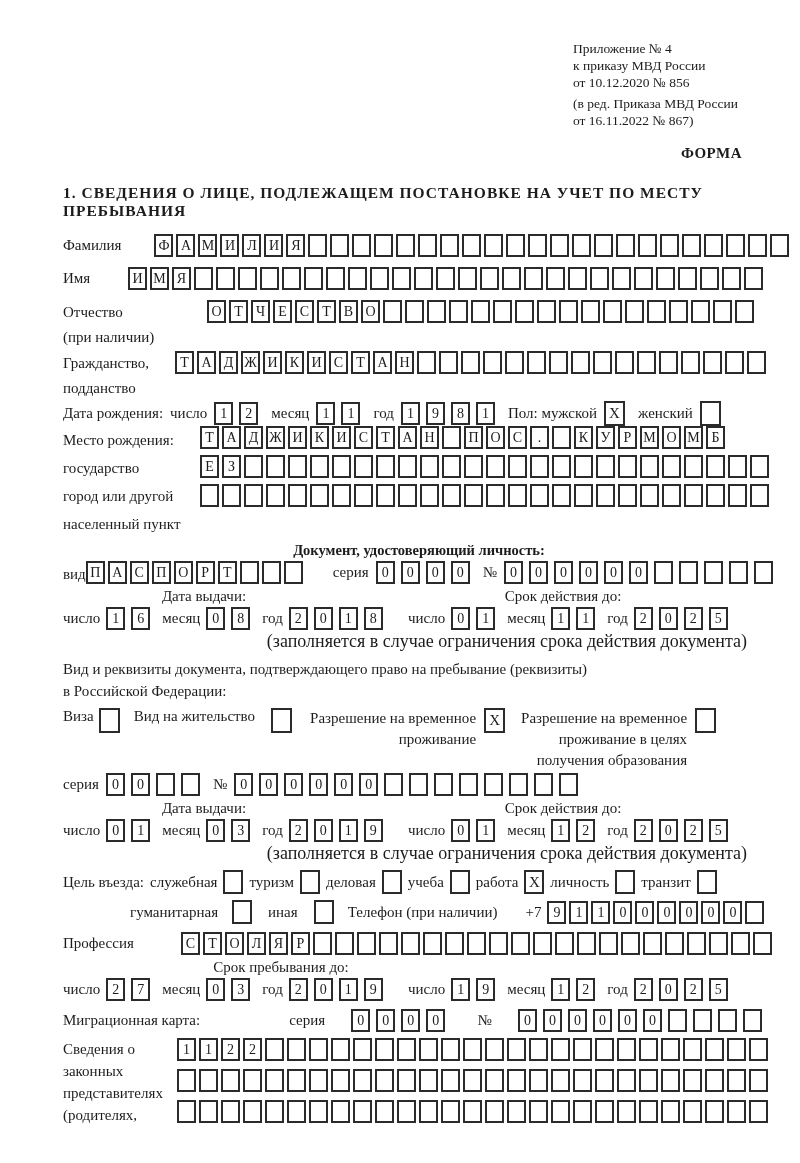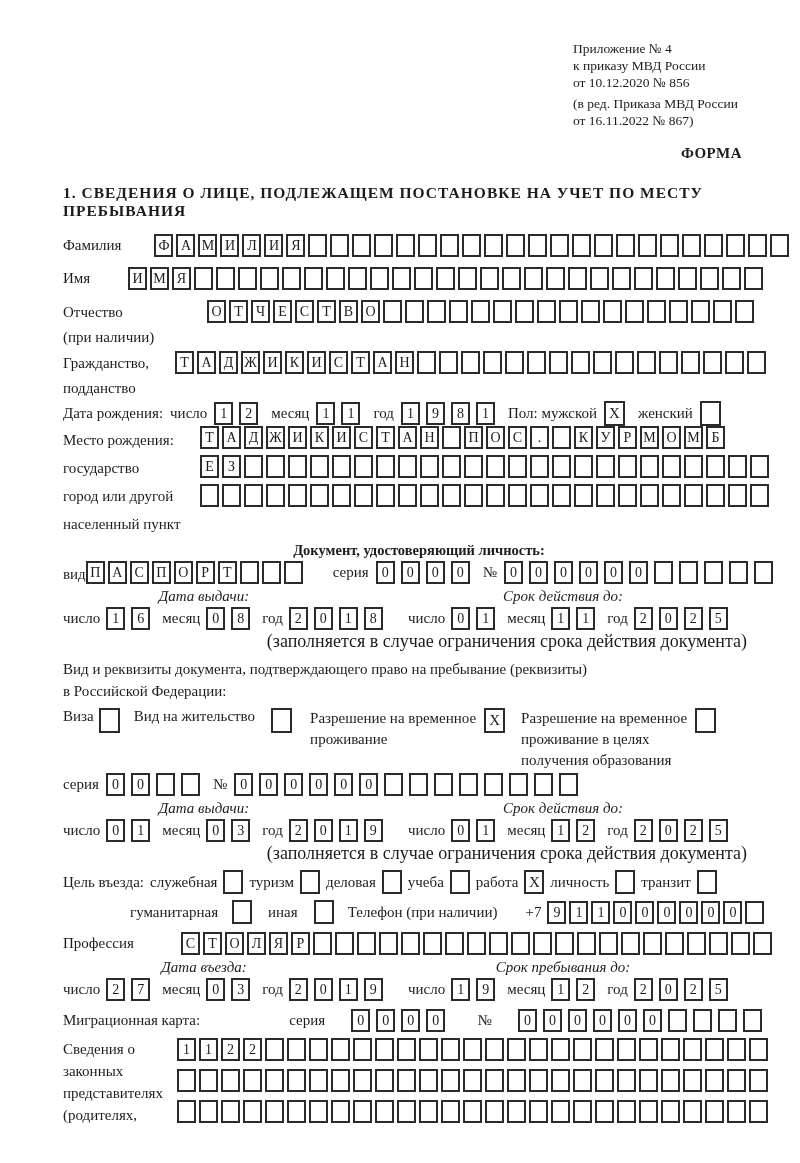--- a/index.html
+++ b/index.html
@@ -55,37 +55,37 @@
 
   .stack > .cellrow { margin-bottom:6px; }
 
   .inlinerow { display:flex; align-items:center; }
   .inlinerow > * { margin-right:7px; }
 
   .doc-hdr { text-align:center; font-weight:bold; font-size:14.5px; margin-top:4px; }
 
   
   .dateblock { margin-top:4px; }
-  .datehdrs { display:flex;font-style:italic; }
+  .datehdrs { display:flex; }
   .datehdr-l { width:282px; text-align:center; }
   .datehdr-r { margin-left:62px; width:312px; text-align:center; }
   .datelines { display:flex; margin-top:2px; }
   .dateline { display:flex; align-items:center; }
   .dateline > * { margin-right:6px; }
   .dateline-l { width:345px; }
   .dateline-r { }
   .note-r { text-align:right; margin-right:28px; font-size:18px; margin-top:1px; }
 
   .intro { margin-top:6px; line-height:22px; }
 
   
   .visa-row { display:flex; align-items:flex-start; margin-top:6px; }
   .visa-item { display:inline-flex; align-items:flex-start; }
   .visa-item .cbox { margin-left:8px; }
-  .optlines { display:inline-block; text-align:left; line-height:21px; }
+  .optlines { display:inline-block; text-align:right; line-height:21px; }
 
   
   .purpose-row { display:flex; align-items:center; margin-top:6px; }
   .purpose-row > * { margin-right:6px; }
   .purpose-row .cbox { width:20px; height:24px; line-height:20px; }
 
   .phone-cells .cell { margin-right:3px; }
 </style>
 </head>
 <body>
@@ -621,21 +621,20 @@
         <span class="cell"></span>
         <span class="cell"></span>
         <span class="cell"></span>
         <span class="cell"></span>
         <span class="cell"></span>
       </span>
   </div>
 
   <div class="dateblock mt6">
     <div class="datehdrs">
-      <span class="datehdr-l">Дата въезда:</span>
       <span class="datehdr-r">Срок пребывания до:</span>
     </div>
     <div class="datelines">
       <span class="dateline dateline-l">
         <span class="lbl">число</span>
         <span class="cells sp">
             <span class="cell">2</span>
             <span class="cell">7</span>
           </span>
         <span class="lbl">месяц</span>

